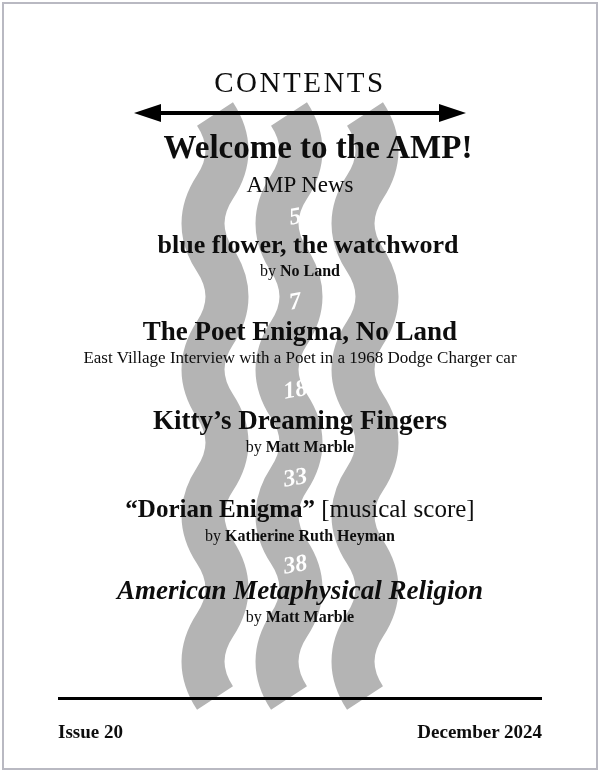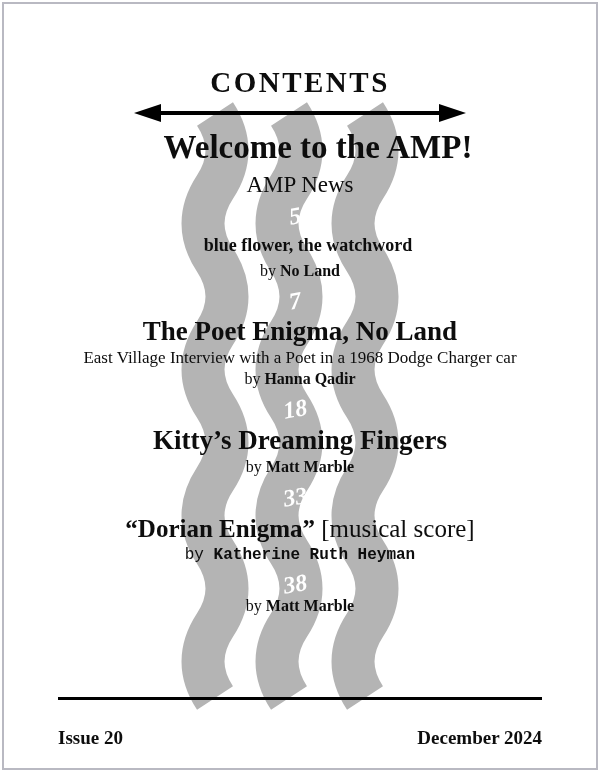--- a/index.html
+++ b/index.html
@@ -24,64 +24,64 @@
   }
   .wave-bg {
     position: absolute; top: 0; left: 0;
     width: 600px; height: 772px;
     z-index: 0;
   }
   .content { position: relative; z-index: 1; }
 
   .contents-title {
     padding-top: 66px;
-    font-size: 29px; font-weight: 700;
+    font-size: 29px; font-weight: 400;
     letter-spacing: 2.5px;
     line-height: 32px;
   }
   .arrow-wrap { margin-top: 2px; height: 26px; }
   .welcome-title { margin-top: 3px; font-size: 33px; font-weight: 700; line-height: 36px; padding-left: 36px; }
   .welcome-subtitle { margin-top: 6px; font-size: 23px; font-weight: 400; line-height: 27px; }
 
   .pagenum {
     font-size: 24px; line-height: 24px;
     font-style: italic; font-weight: 700;
     color: #ffffff;
   }
   .pagenum > span { display: inline-block; transform: rotate(-10deg) translateX(-5px); }
   .pn-5  { margin-top: 5px; }
   .pn-7  { margin-top: 8px; }
   .pn-18 { margin-top: 8px; }
   .pn-33 { margin-top: 8px; }
   .pn-38 { margin-top: 6px; }
 
   .entry-title { font-weight: 700; }
-  .t-blue   { margin-top: 3px; font-size: 18px; line-height: 30px; margin-left: 16px; }
+  .t-blue   { margin-top: 3px; font-size: 26px; line-height: 30px; margin-left: 16px; }
   .t-poet   { margin-top: 4px; font-size: 27px; line-height: 31px; }
   .t-kitty  { margin-top: 5px; font-size: 27px; line-height: 31px; }
   .t-dorian { margin-top: 6px; font-size: 25px; line-height: 29px; }
   .t-review { margin-top: 7px; font-size: 26px; line-height: 29px; }
   .t-amr    { margin-top: 0;   font-size: 27px; line-height: 31px; font-style: italic; }
   .t-dorian .annotation { font-weight: 400; }
 
   .entry-subtitle { margin-top: 1px; font-size: 17px; line-height: 20px; font-weight: 400; }
 
   .byline { font-size: 16px; line-height: 19px; font-weight: 400; }
   .byline .author { font-weight: 700; }
   .by-blue   { margin-top: 1px; }
   .by-poet   { margin-top: 1px; }
   .by-kitty  { margin-top: 1px; }
-  .by-dorian { margin-top: 3px; font-family: Liberation Mono, monospace; }
+  .by-dorian { margin-top: 3px; }
   .by-review { margin-top: 1px; }
 
   .footer {
     position: absolute;
     left: 58px; right: 58px; top: 697px;
     border-top: 3px solid #000000;
-    padding-top: 26px;
+    padding-top: 20px;
     display: flex; justify-content: space-between;
     font-size: 19px; font-weight: 700; line-height: 23px;
     z-index: 2;
   }
 </style>
 </head>
 <body>
 
 <div class="page">
 
@@ -116,24 +116,20 @@
         <span class="author">No Land</span>
       </div>
     </div>
 
     <div class="pagenum pn-7">
       <span>7</span>
     </div>
     <div>
       <div class="entry-title t-poet">The Poet Enigma, No Land</div>
       <div class="entry-subtitle">East Village Interview with a Poet in a 1968 Dodge Charger car</div>
-      <div class="byline by-poet">
-        <span>by</span>
-        <span class="author">Hanna Qadir</span>
-      </div>
     </div>
 
     <div class="pagenum pn-18">
       <span>18</span>
     </div>
     <div>
       <div class="entry-title t-kitty">Kitty’s Dreaming Fingers</div>
       <div class="byline by-kitty">
         <span>by</span>
         <span class="author">Matt Marble</span>
@@ -151,20 +147,21 @@
       <div class="byline by-dorian">
         <span>by</span>
         <span class="author">Katherine Ruth Heyman</span>
       </div>
     </div>
 
     <div class="pagenum pn-38">
       <span>38</span>
     </div>
     <div>
+      <div class="entry-title t-amr">American Metaphysical Religion</div>
       <div class="byline by-review">
         <span>by</span>
         <span class="author">Matt Marble</span>
       </div>
     </div>
 
   </div>
 
   <div class="footer">
     <span>Issue 20</span>

